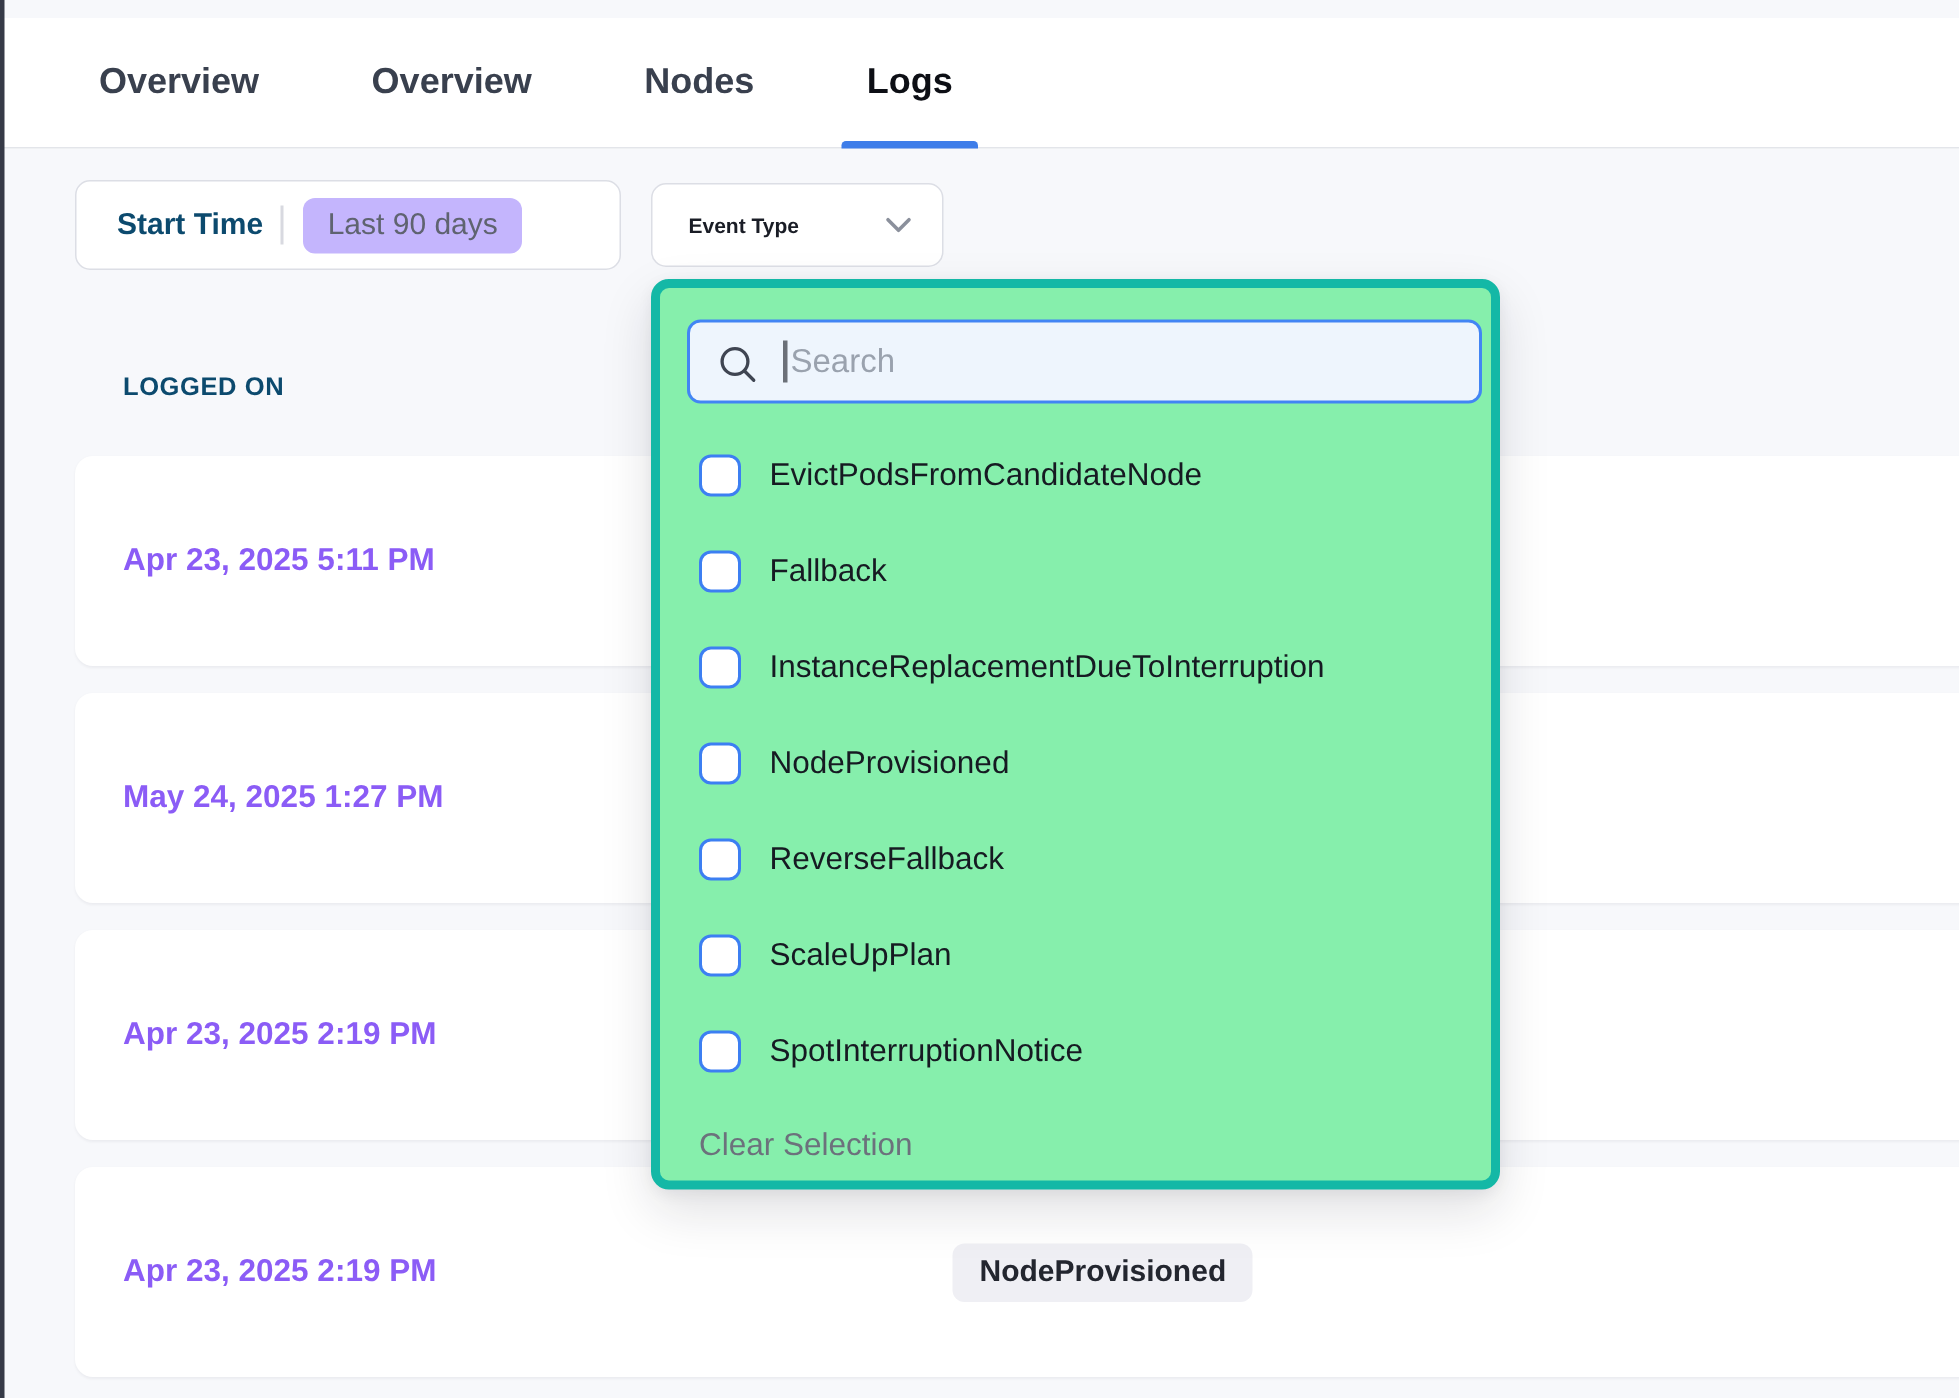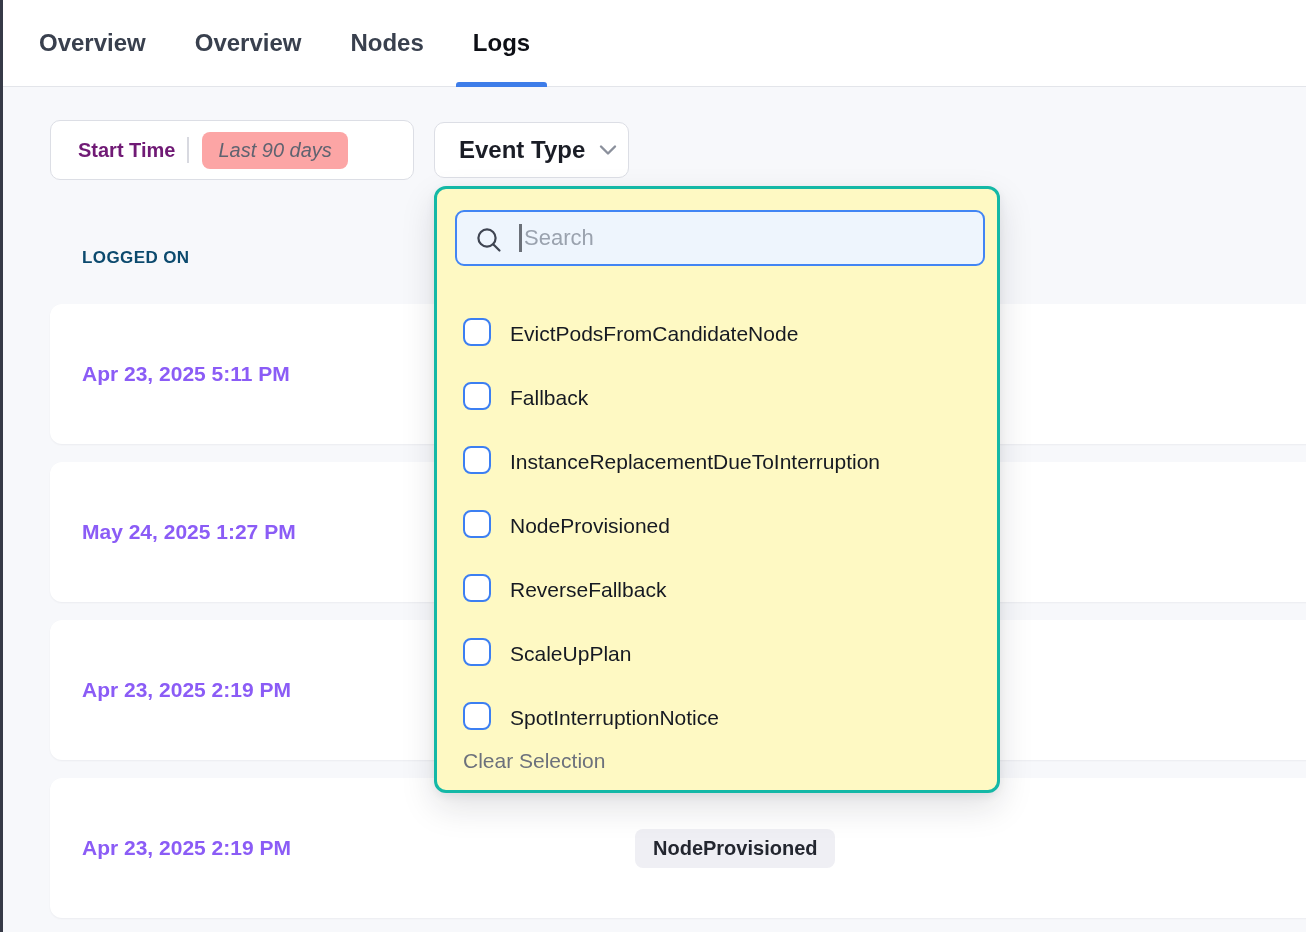--- a/index.html
+++ b/index.html
@@ -13,49 +13,49 @@
   .page { position: absolute; inset: 0; }
 
   
   .left-edge {
     position: absolute; left: 0; top: 0; width: 3px; height: 932px;
     background: #363a47; z-index: 60;
   }
 
   
   .tabbar {
-    position: absolute; left: 0; top: 0; right: 0; height: 87px;
+    position: absolute; left: 0; top: 12px; right: 0; height: 87px;
     background: #ffffff; border-bottom: 1px solid #e3e5ea;
-    display: flex; align-items: center; padding-left: 39px; gap: 49px;
+    display: flex; align-items: center; padding-left: 66px; gap: 75px;
     z-index: 5;
   }
   .tab {
     position: relative; height: 87px; display: flex; align-items: center;
     font-size: 24px; font-weight: 600; color: #39404e; cursor: pointer;
   }
   .tab.active { font-weight: 700; color: #0d0f15; text-align: right; }
   .tab.active::after {
     content: ""; position: absolute; left: -17px; right: -17px; bottom: 0;
     height: 5px; background: #3e7de9; border-radius: 3px 3px 0 0;
   }
 
   
   .filter-btn {
     position: absolute; background: #ffffff; border: 1px solid #dcdee5;
     border-radius: 10px; display: flex; align-items: center; cursor: pointer;
   }
   .start-time-btn { left: 50px; top: 120px; width: 364px; height: 60px; padding: 0 24px 0 27px; }
-  .start-time-label { font-size: 20px; font-weight: 700; color: #701a75; white-space: nowrap; }
+  .start-time-label { font-size: 20px; font-weight: 700; color: #0c4a6e; white-space: nowrap; }
   .st-divider { width: 2px; height: 26px; background: #d8d9e0; margin: 0 13px 0 12px; }
   .start-time-value {
-    background: #fca5a5; border-radius: 8px; padding: 7px 16px;
-    font-size: 20px; color: #5f6370; white-space: nowrap; font-style: italic;
+    background: #c4b5fd; border-radius: 8px; padding: 7px 16px;
+    font-size: 20px; color: #5f6370; white-space: nowrap;
   }
   .event-type-btn { left: 434px; top: 122px; width: 195px; height: 56px; padding: 0 20px 0 24px; justify-content: space-between; }
-  .event-type-label { font-size: 24px; font-weight: 600; color: #1a1d26; white-space: nowrap; }
+  .event-type-label { font-size: 14px; font-weight: 600; color: #1a1d26; white-space: nowrap; }
   .chevron { display: inline-flex; margin-left: 14px; }
 
   
   .table-header {
     position: absolute; left: 82px; top: 245px; height: 26px;
     font-size: 17px; font-weight: 700; letter-spacing: 0.4px;
     color: #0c4a6e; display: flex; align-items: center;
   }
   .row {
     position: absolute; left: 50px; right: -14px; height: 140px;
@@ -70,41 +70,41 @@
   }
   .row-badge {
     margin-left: 223px;
     background: #efeff4; border-radius: 8px; padding: 8px 18px;
     font-size: 20px; font-weight: 700; color: #23262f; white-space: nowrap;
   }
 
   
   .dropdown {
     position: absolute; left: 434px; top: 186px; width: 566px; height: 607px;
-    background: #fef9c3; border: 3px solid #14b8a6; border-radius: 12px;
+    background: #86efac; border: 6px solid #14b8a6; border-radius: 12px;
     box-shadow: 0 14px 34px rgba(20,24,40,0.13), 0 3px 10px rgba(20,24,40,0.06);
     z-index: 20; padding: 21px 18px 0 18px;
   }
   .search-box {
     position: relative; width: 530px; height: 56px;
     background: #eef5fd; border: 2px solid #4285f4; border-radius: 9px;
   }
   .search-icon { position: absolute; left: 17px; top: 13px; }
   .search-caret { position: absolute; left: 62px; top: 12px; width: 3px; height: 28px; background: #6b7078; }
   .search-input {
     position: absolute; inset: 0; width: 100%; height: 100%;
     background: transparent; border: none; outline: none;
     padding-left: 67px; font-size: 22px; color: #10141d;
     font-family: "Liberation Sans", "DejaVu Sans", sans-serif;
   }
   .search-input::placeholder { color: #9aa2ae; opacity: 1; }
 
   .option-list { margin-top: 16px; }
   .option {
-    height: 64px; display: flex; align-items: flex-end; padding-left: 8px; cursor: pointer;
+    height: 64px; display: flex; align-items: center; padding-left: 8px; cursor: pointer;
   }
   .checkbox {
     width: 28px; height: 28px; border: 2px solid #3c7ff2; border-radius: 8px;
     background: #ffffff; flex: 0 0 auto;
   }
   .option-label { margin-left: 19px; font-size: 21px; color: #161a22; white-space: nowrap; }
   .clear-selection {
     margin: 11px 0 0 8px; height: 40px; display: flex; align-items: center;
     font-size: 21px; color: #6c717c; cursor: pointer; width: fit-content;
   }

